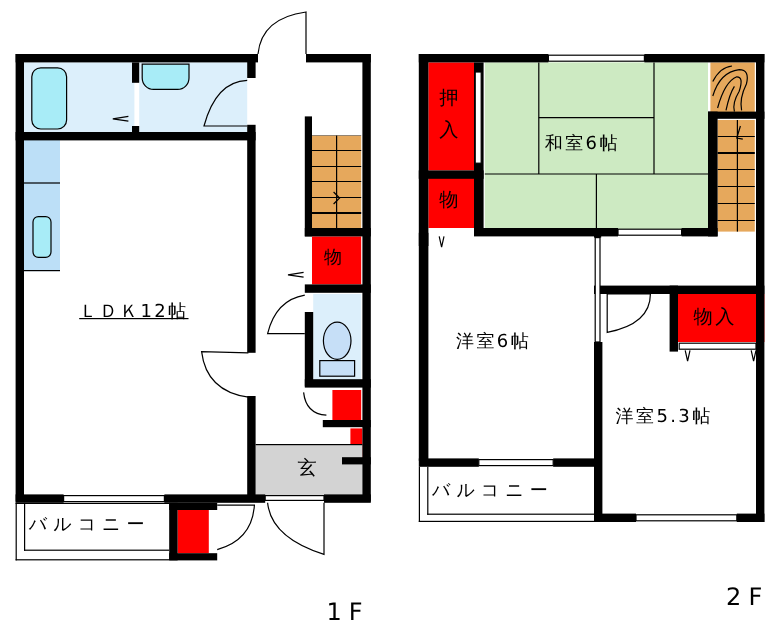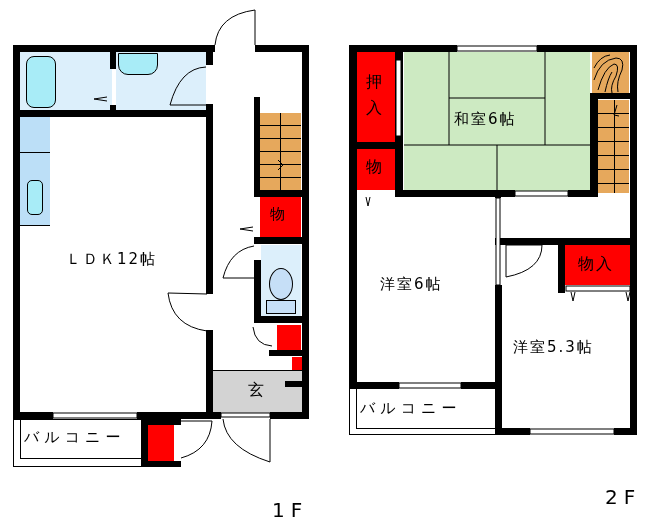--- a/index.html
+++ b/index.html
@@ -65,21 +65,21 @@
   <div class="wall" style="left:269px;top:350px;width:40px;height:6px;"></div>
   <div class="wall" style="left:285px;top:381px;width:24px;height:6px;"></div>
   <div class="wall" style="left:141px;top:419px;width:40px;height:6px;"></div>
   <div class="wall" style="left:141px;top:419px;width:7px;height:48px;"></div>
   <div class="wall" style="left:141px;top:461px;width:40px;height:6px;"></div>
 
   <div class="abs" style="left:13px;top:419px;width:128px;height:48px;border:1px solid #000;border-right:none;"></div>
   <div class="abs" style="left:20px;top:419px;width:121px;height:40px;border:1px solid #000;border-top:none;border-right:none;"></div>
   <div class="lbl" style="left:24px;top:428px;letter-spacing:5px;">バルコニー</div>
 
-  <div class="lbl" style="left:66px;top:250px;">ＬＤＫ12帖</div>
+  <div class="lbl" style="left:66px;top:250px;text-decoration:underline;">ＬＤＫ12帖</div>
 
   <div class="floor-caption" style="left:272px;top:498px;">1F</div>
 </div>
 
 <div>
 
   <div class="abs" style="left:404px;top:52px;width:186px;height:139px;background:#cdeac2;"></div>
   <svg width="653" height="517">
     <g stroke="#000" stroke-width="1" fill="none">
       <line x1="449" y1="52" x2="449" y2="145"></line>

